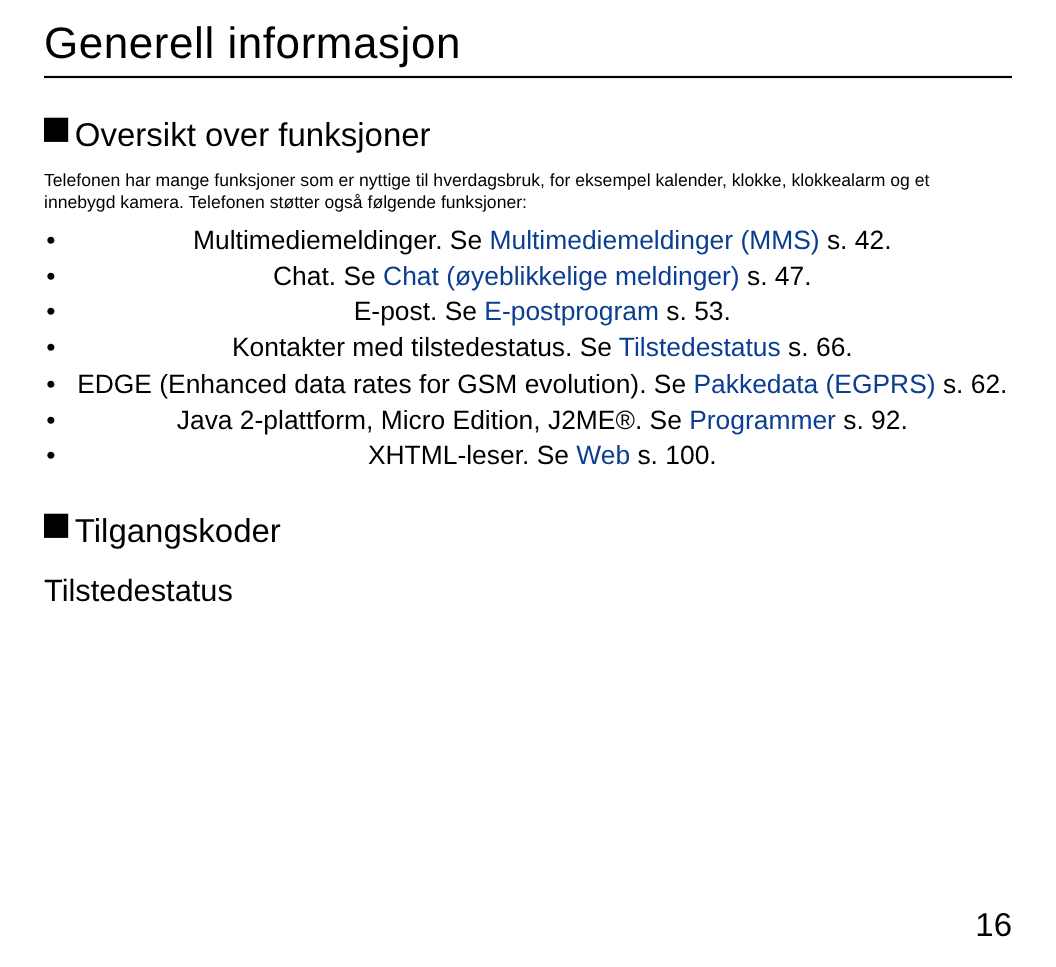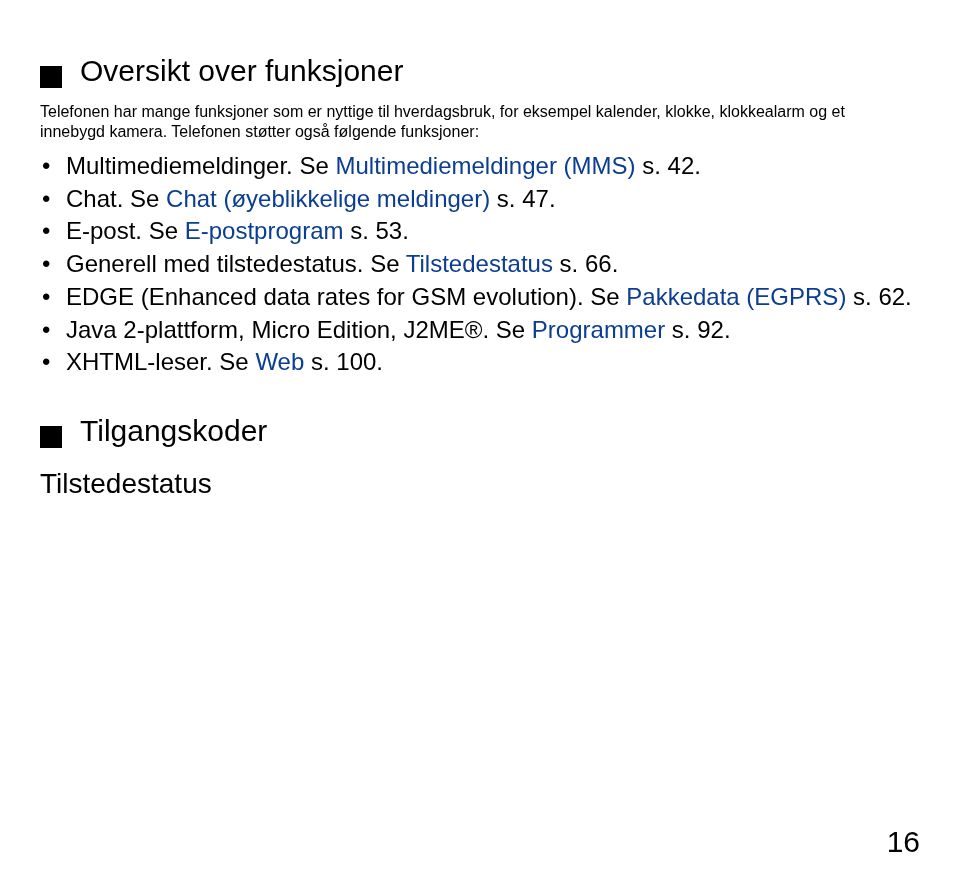--- a/index.html
+++ b/index.html
@@ -23,22 +23,22 @@
     margin: 0;
     padding-bottom: 6px;
     border-bottom: 2px solid #000;
     letter-spacing: 0.5px;
   }
   .sect {
     margin-top: 36px;
   }
   .sect-head {
     display: flex;
-    align-items: flex-end;
-    gap: 18px;
+    align-items: flex-start;
+    gap: 6px;
     font-size: 30px;
     font-weight: normal;
     margin-bottom: 14px;
   }
   .sq {
     display: inline-block;
     width: 22px;
     height: 22px;
     background: #000;
     flex: 0 0 22px;
@@ -52,20 +52,21 @@
     list-style: none;
     margin: 0 0 0 0;
     padding: 0;
     font-size: 24px;
     line-height: 1.28;
   }
   ul.bullets > li {
     position: relative;
     padding-left: 26px;
     margin: 2px 0;
+    text-align: center;
   }
   ul.bullets > li::before {
     content: "•";
     position: absolute;
     left: 2px;
     top: 0;
     font-size: 24px;
     color: #000;
   }
   .link {
@@ -89,39 +90,40 @@
     right: 40px;
     bottom: 20px;
     font-size: 30px;
   }
 </style>
 </head>
 <body>
 
 <div class="page">
 
+  <h1 class="title">Generell informasjon</h1>
 
   <div class="sect">
     <div class="sect-head">
       <span class="sq"></span>
       <span>Oversikt over funksjoner</span>
     </div>
     <p class="para">Telefonen har mange funksjoner som er nyttige til hverdagsbruk, for eksempel kalender, klokke, klokkealarm og et innebygd kamera. Telefonen støtter også følgende funksjoner:</p>
     <ul class="bullets">
       <li>
         <span>Multimediemeldinger. Se </span><span class="link">Multimediemeldinger (MMS)</span><span> s. 42.</span>
       </li>
       <li>
         <span>Chat. Se </span><span class="link">Chat (øyeblikkelige meldinger)</span><span> s. 47.</span>
       </li>
       <li>
         <span>E-post. Se </span><span class="link">E-postprogram</span><span> s. 53.</span>
       </li>
       <li>
-        <span>Generell med tilstedestatus. Se </span><span class="link">Tilstedestatus</span><span> s. 66.</span>
+        <span>Kontakter med tilstedestatus. Se </span><span class="link">Tilstedestatus</span><span> s. 66.</span>
       </li>
       <li>
         <span>EDGE (Enhanced data rates for GSM evolution). Se </span><span class="link">Pakkedata (EGPRS)</span><span> s. 62.</span>
       </li>
       <li>
         <span>Java 2-plattform, Micro Edition, J2ME®. Se </span><span class="link">Programmer</span><span> s. 92.</span>
       </li>
       <li>
         <span>XHTML-leser. Se </span><span class="link">Web</span><span> s. 100.</span>
       </li>

